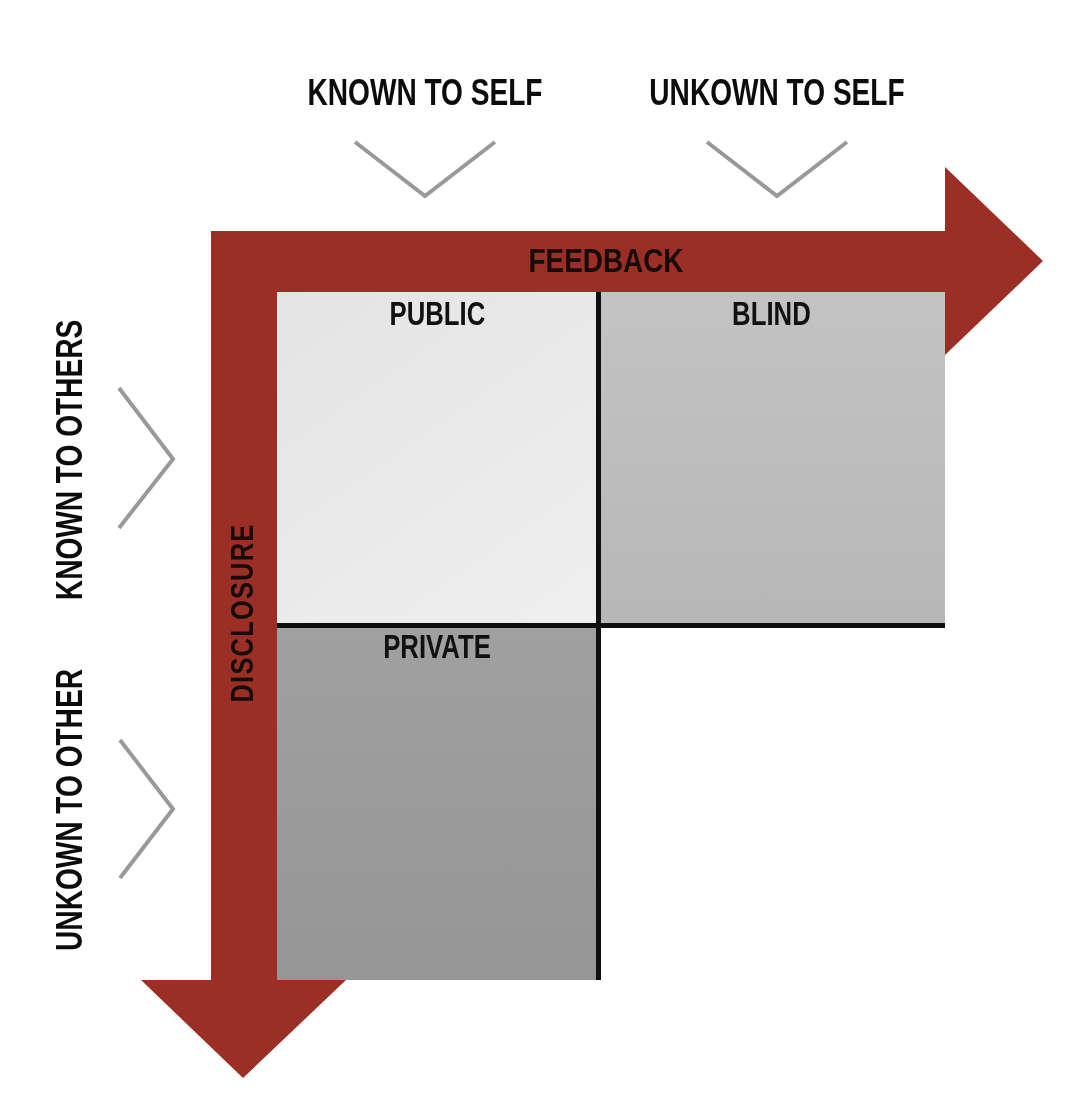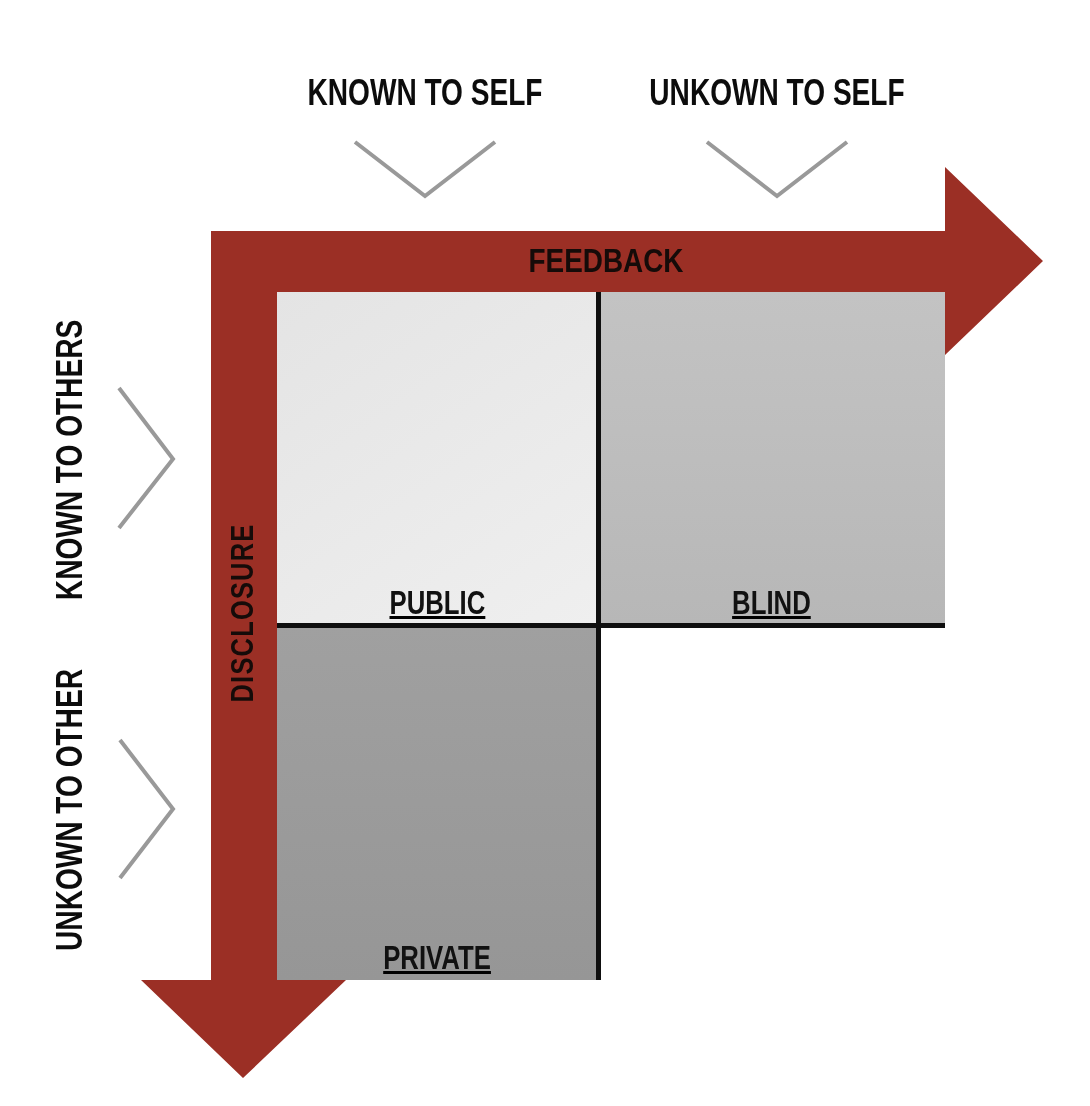--- a/index.html
+++ b/index.html
@@ -6,21 +6,21 @@
   .canvas{
     position:relative;
     width:1090px;height:1106px;
     background:#fff;
     overflow:hidden;
     font-family:"Liberation Sans","DejaVu Sans",sans-serif;
   }
   .svg-layer{position:absolute;left:0;top:0;width:1090px;height:1106px;}
 
   
-  .quadrant{position:absolute;display:flex;align-items:flex-end;justify-content:center;text-decoration:underline;}
+  .quadrant{position:absolute;display:flex;align-items:flex-start;justify-content:center;}
   .q-public   {left:277px;top:292px;width:321px;height:333px;
                background:linear-gradient(145deg,#e4e4e4,#efefef);}
   .q-blind    {left:598px;top:292px;width:347px;height:333px;
                background:linear-gradient(180deg,#c3c3c3,#b7b7b7);}
   .q-private  {left:277px;top:625px;width:321px;height:355px;
                background:linear-gradient(180deg,#a0a0a0,#969696);}
   .q-unknown  {left:598px;top:625px;width:347px;height:355px;
                background:linear-gradient(150deg,#575757,#737373);}
 
   

